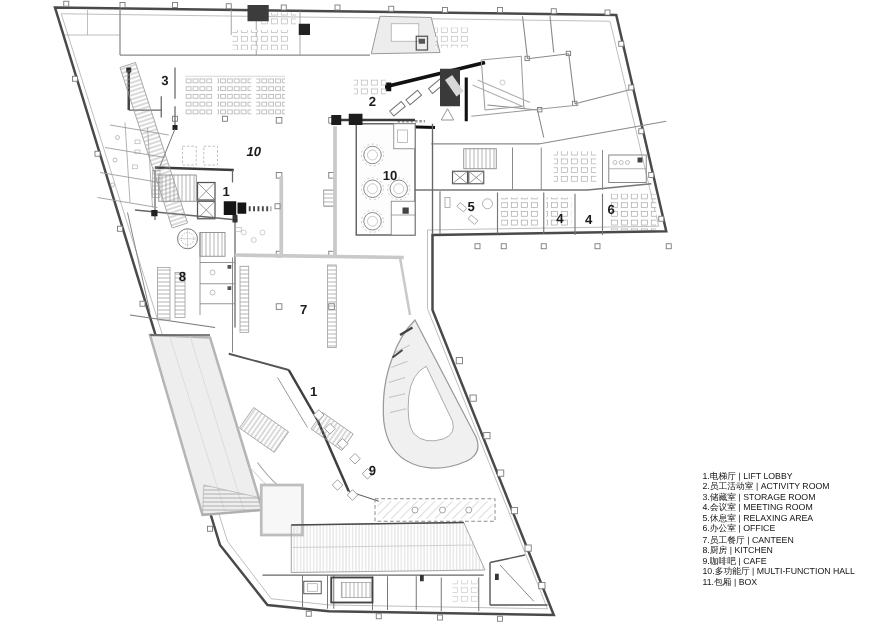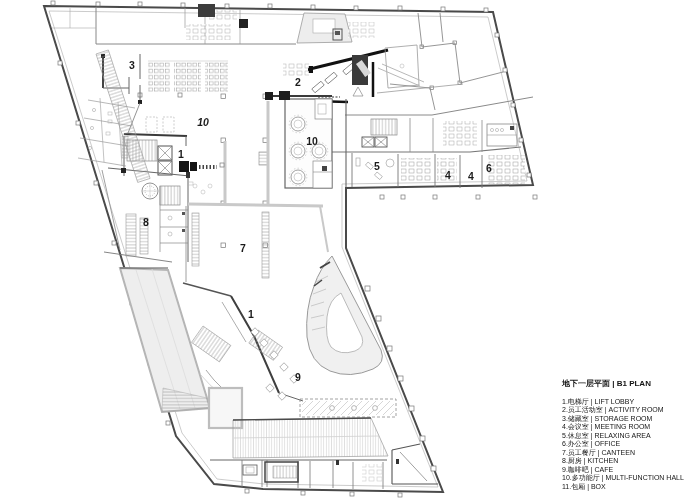--- a/index.html
+++ b/index.html
@@ -389,21 +389,20 @@
       <div class="room-num" style="left: 448px; top: 175px;">4</div>
       <div class="room-num" style="left: 471px; top: 176px;">4</div>
       <div class="room-num" style="left: 489px; top: 168px;">6</div>
       <div class="room-num" style="left: 146px; top: 222px;">8</div>
       <div class="room-num" style="left: 243px; top: 248px;">7</div>
       <div class="room-num" style="left: 251px; top: 314px;">1</div>
       <div class="room-num" style="left: 298px; top: 377px;">9</div>
     </div>
 
 <div class="legend">
-  <div class="legend-title">地下一层平面 | B1 PLAN</div>
   <div class="legend-items">
         <div class="legend-item">1.电梯厅 | LIFT LOBBY</div>
         <div class="legend-item">2.员工活动室 | ACTIVITY ROOM</div>
         <div class="legend-item">3.储藏室 | STORAGE ROOM</div>
         <div class="legend-item">4.会议室 | MEETING ROOM</div>
         <div class="legend-item">5.休息室 | RELAXING AREA</div>
         <div class="legend-item">6.办公室 | OFFICE</div>
         <div class="legend-item">7.员工餐厅 | CANTEEN</div>
         <div class="legend-item">8.厨房 | KITCHEN</div>
         <div class="legend-item">9.咖啡吧 | CAFE</div>

